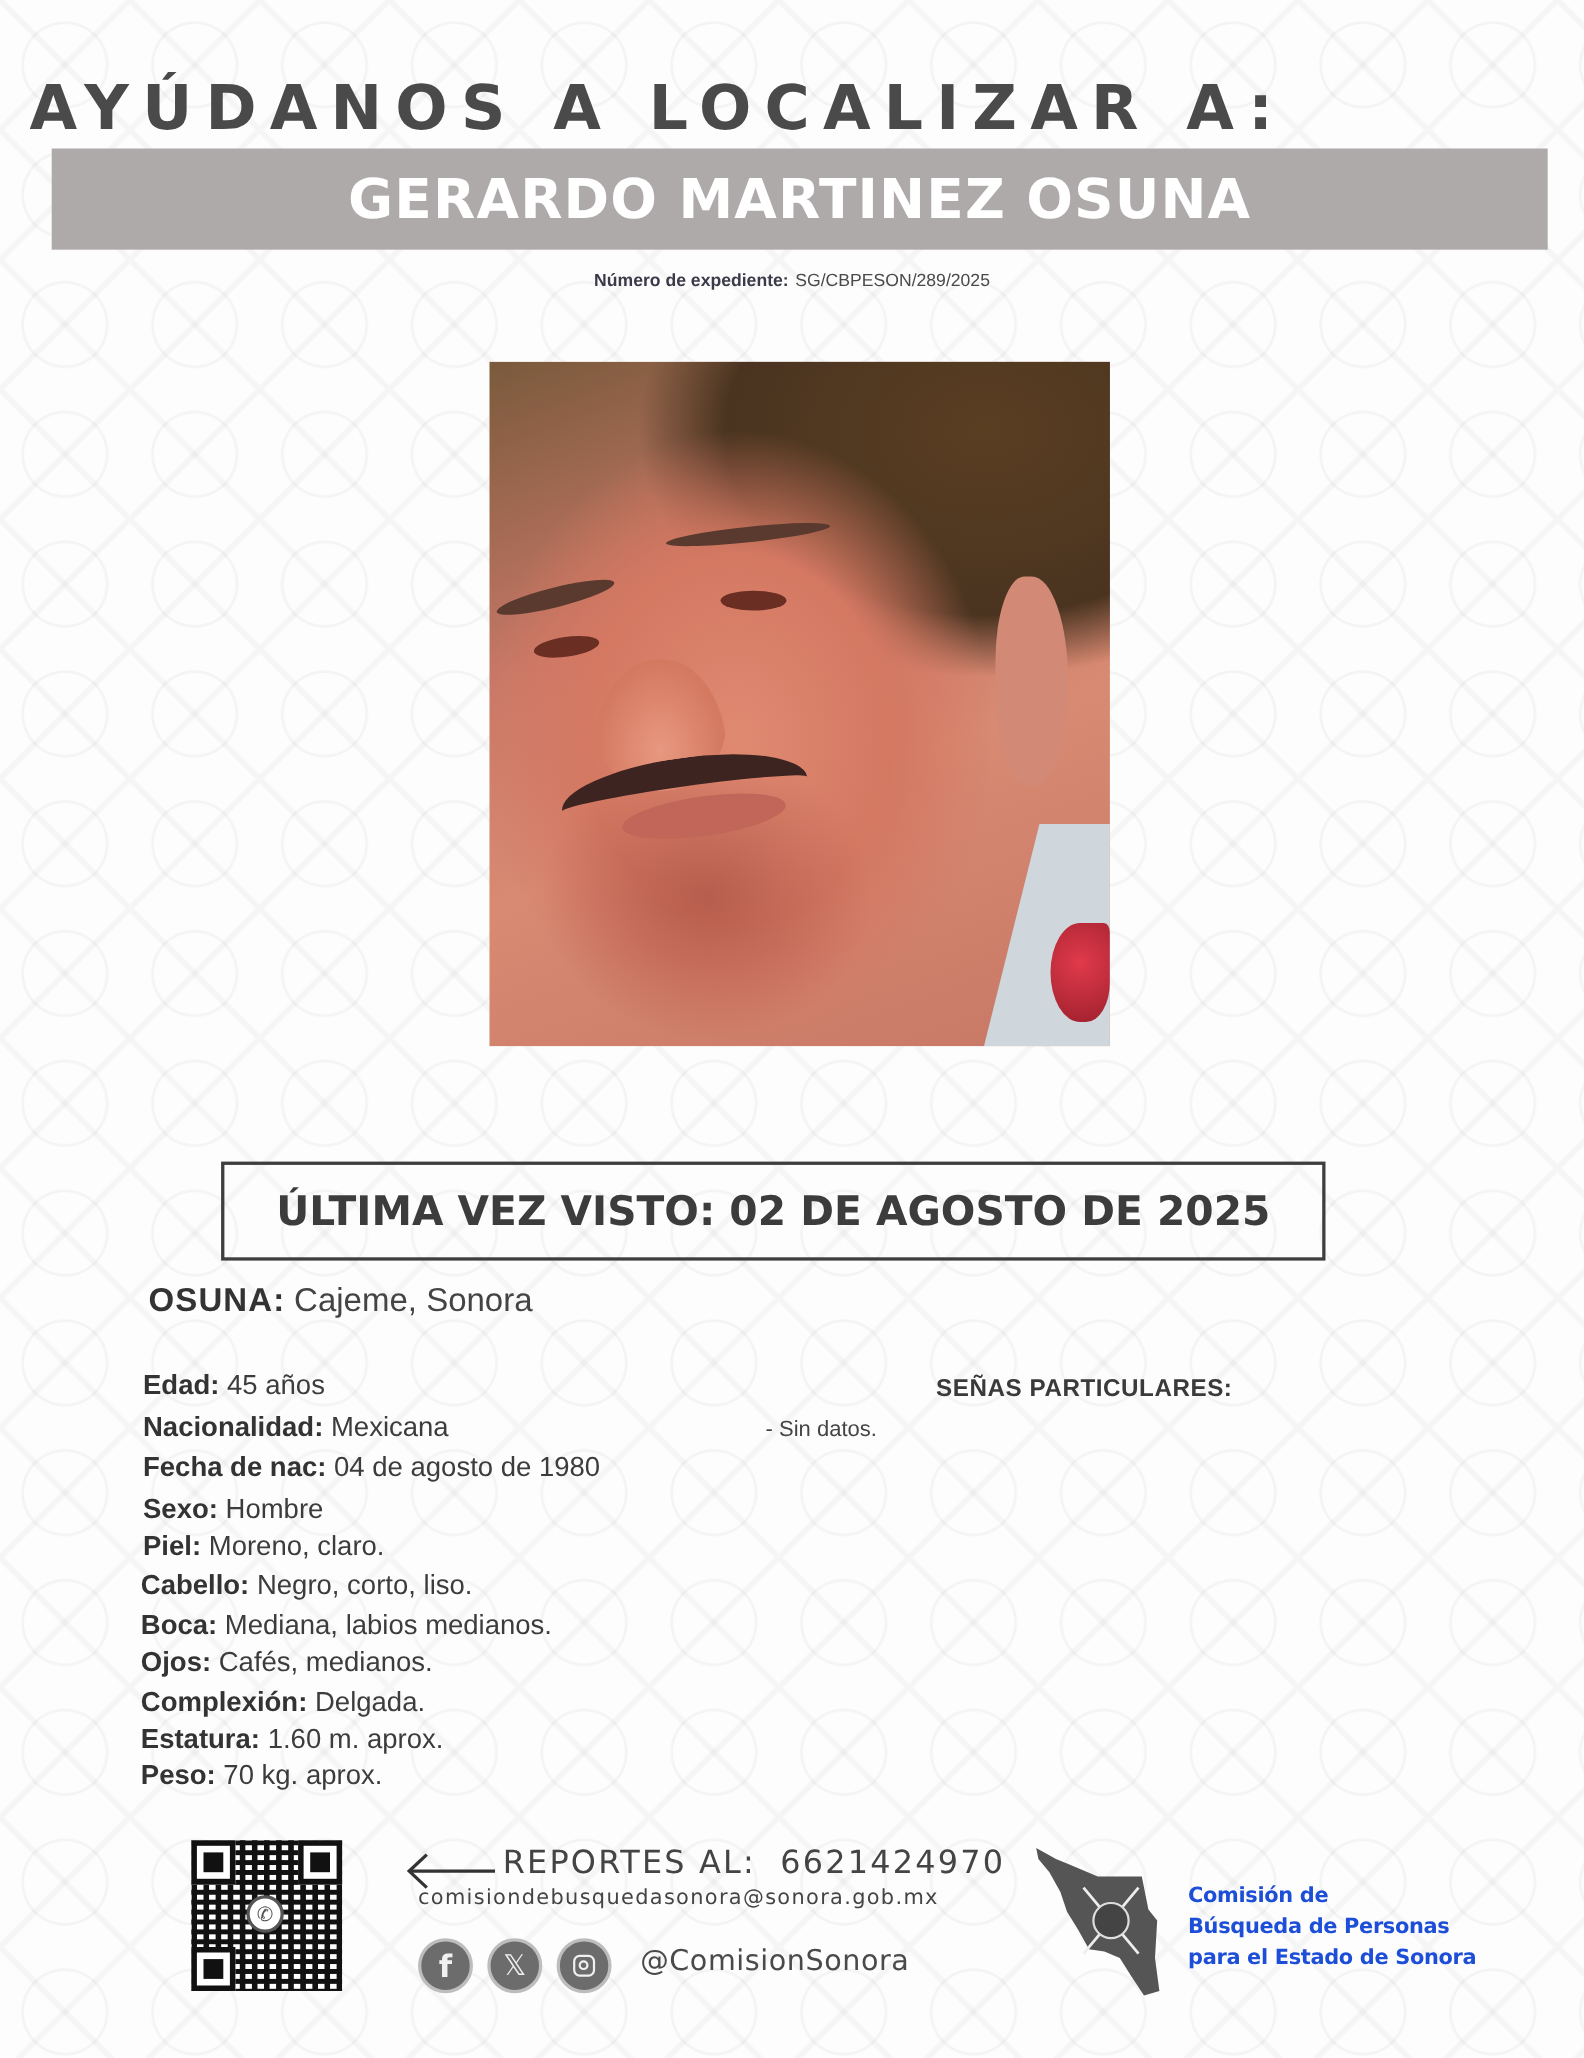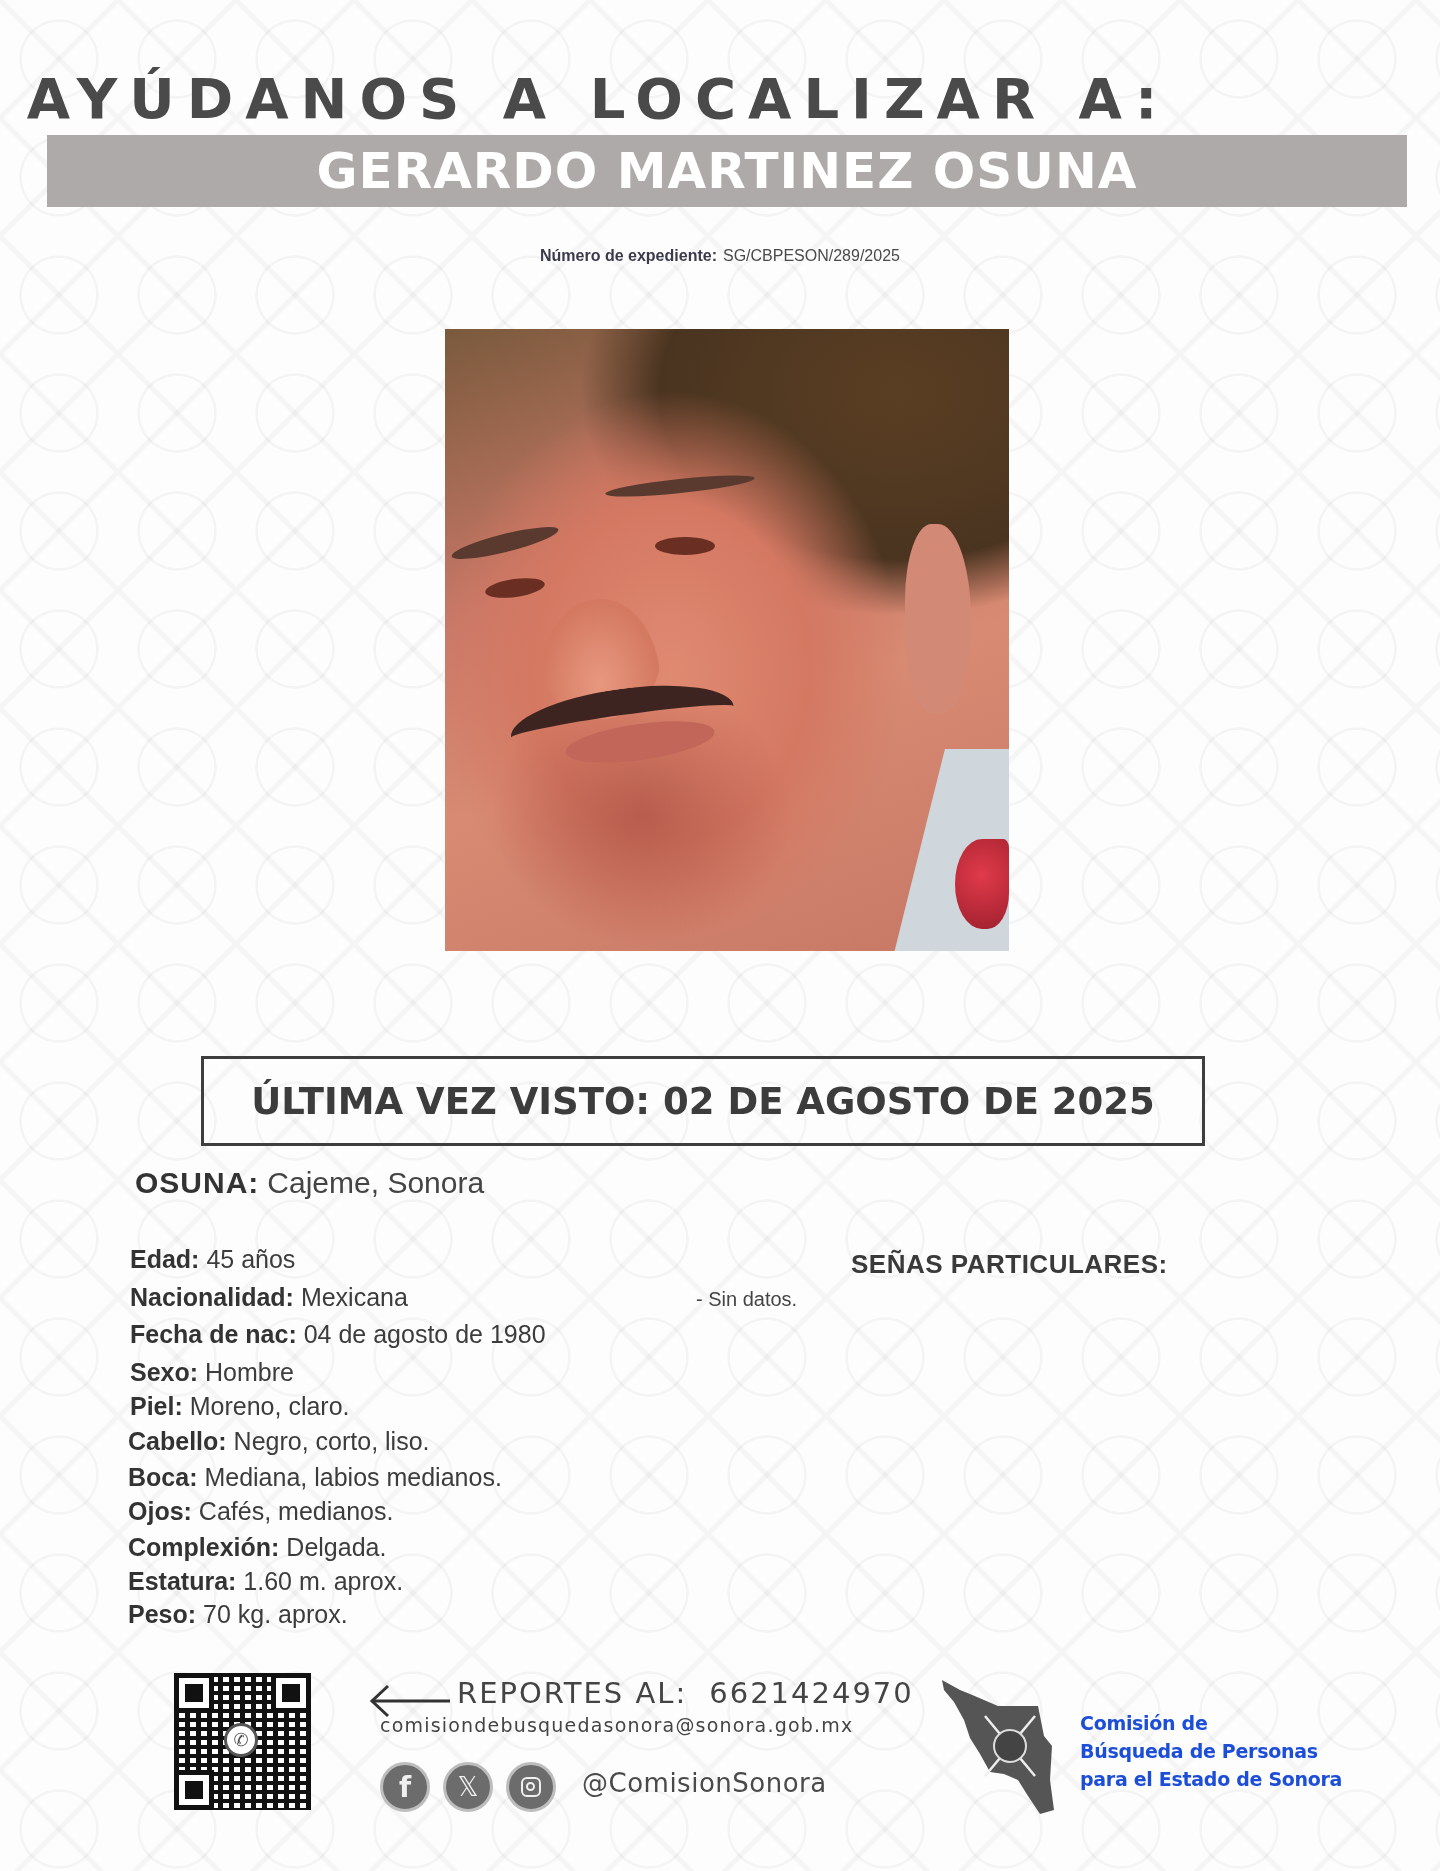--- a/index.html
+++ b/index.html
@@ -15,21 +15,21 @@
     color:#3c3c3c;
   }
   .abs { position:absolute; }
 
   .headline {
     left:0; width:1196px; top:66px; text-align:center;
     font-family:"DejaVu Sans", sans-serif; font-weight:bold;
     font-size:56px; letter-spacing:12px; color:#4a4a4a;
   }
   .name-band {
-    left:47px; top:135px; width:1360px; height:72px;
+    left:47px; top:135px; width:1360px; height:92px;
     background:#aeaaa9;
     display:flex; align-items:center; justify-content:center;
   }
   .name-band span {
     font-family:"DejaVu Sans", sans-serif; font-weight:bold;
     font-size:50px; color:#ffffff; letter-spacing:1px;
   }
   .file-no {
     left:0; width:1440px; top:247px; text-align:center;
     font-size:16px; color:#4a4a4a;
@@ -66,21 +66,21 @@
     font-size:37px; color:#3c3c3c;
   }
 
   .lugar { left:135px; top:1166px; font-size:30px; color:#444; }
   .lugar .lbl { font-weight:bold; color:#333; margin-right:8px; letter-spacing:1px; }
 
   .details { left:130px; top:1245px; font-size:25px; color:#3c3c3c; }
   .details .row { position:absolute; white-space:nowrap; }
   .details .row b { font-weight:bold; color:#333; }
 
-  .senas { left:851px; top:1249px; font-size:26px; font-weight:bold; color:#3a3a3a; letter-spacing:0.5px; }
+  .senas { left:851px; top:1249px; font-size:22px; font-weight:bold; color:#3a3a3a; letter-spacing:0.5px; }
   .senas-val { left:696px; top:1288px; font-size:20px; color:#444; }
 
   .qr {
     left:174px; top:1673px; width:137px; height:137px;
     background-color:#fff;
     background-image:
       linear-gradient(90deg, #111 50%, transparent 50%),
       linear-gradient(#111 50%, transparent 50%);
     background-size:11px 11px, 9px 9px;
   }

